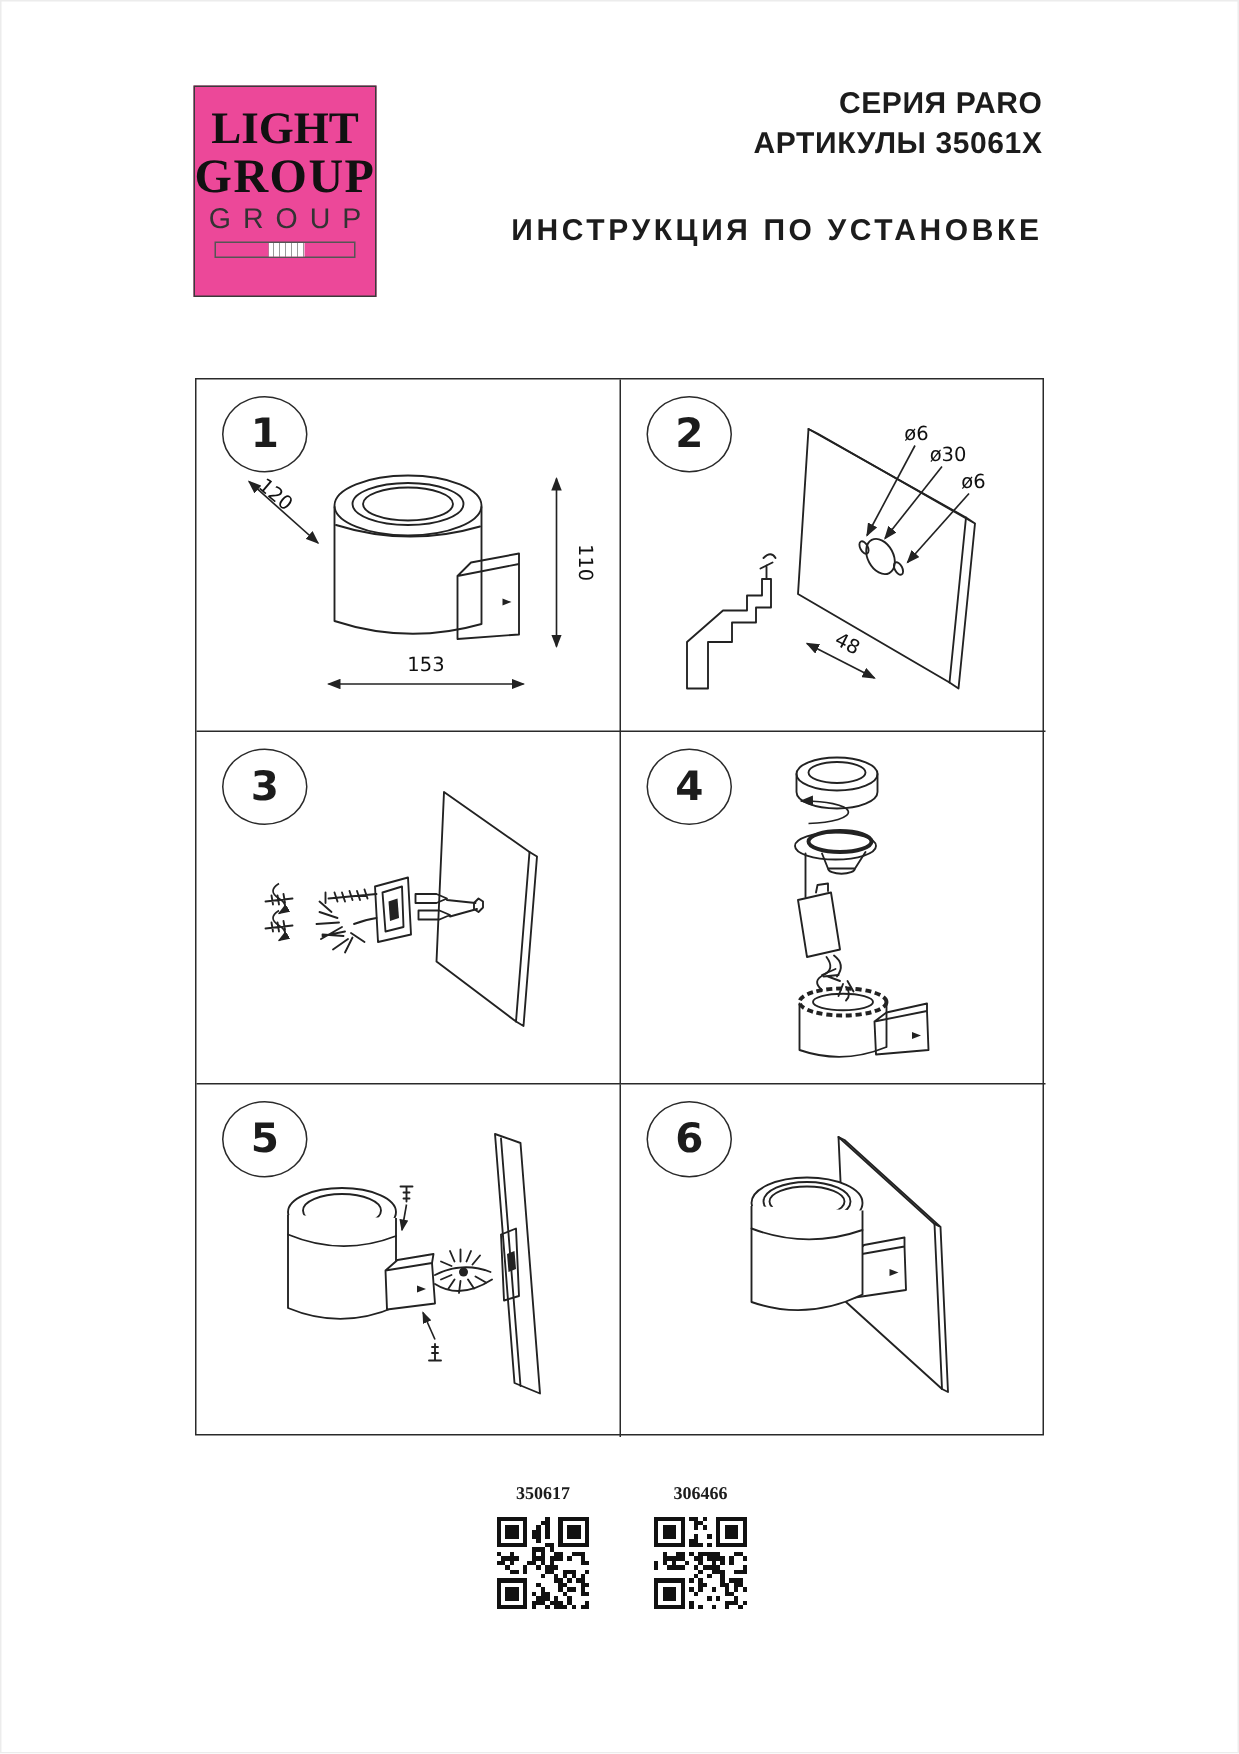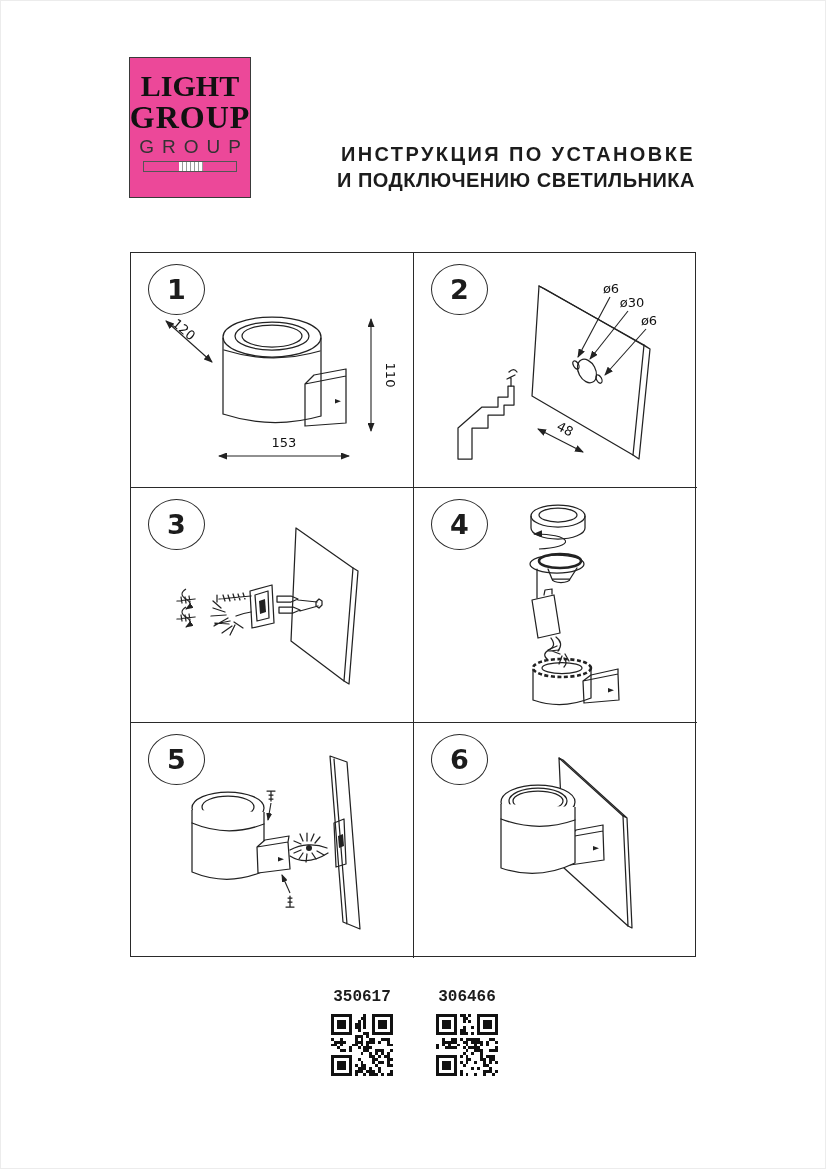--- a/index.html
+++ b/index.html
@@ -38,44 +38,45 @@
   .cell svg{position:absolute;left:0;top:0;}
   .cell svg *{vector-effect:non-scaling-stroke;}
   .draw{stroke:#222;stroke-width:1.25;fill:none;stroke-linecap:round;stroke-linejoin:round;}
   .thick{stroke:#222;stroke-width:2.6;fill:none;}
   .dim{font-family:"DejaVu Sans",sans-serif;font-size:13px;fill:#111;stroke:none;}
   .dimline{stroke:#222;stroke-width:1.1;fill:none;}
   .whitefill{fill:#fff;stroke:#222;stroke-width:1.25;stroke-linejoin:round;}
   .ink{fill:#222;stroke:none;}
   
   .product{position:absolute;top:988px;width:64px;text-align:center;}
-  .product .code{font-family:Liberation Mono, monospace;font-size:16px;font-weight:700;color:#1c1c1c;margin-bottom:8px;}
+  .product .code{font-family:Liberation Serif, serif;font-size:12px;font-weight:700;color:#1c1c1c;margin-bottom:8px;}
   .qr{display:block;margin:0 auto;}
 </style>
 </head>
 <body>
 
 <div class="page">
 
   <div class="logo">
     <div class="l1">LIGHT</div>
     <div class="l2">GROUP</div>
     <div class="l3">GROUP</div>
     <div class="flag">
       <div class="fg"></div>
       <div class="fw"></div>
       <div class="fr"></div>
     </div>
   </div>
 
   <div class="titles">
+    <div>СЕРИЯ PARO</div>
+    <div>АРТИКУЛЫ 35061X</div>
   </div>
   <div class="instr">
     <div class="i1">ИНСТРУКЦИЯ ПО УСТАНОВКЕ</div>
-    <div class="i2">И ПОДКЛЮЧЕНИЮ СВЕТИЛЬНИКА</div>
   </div>
 
   <div class="grid">
 
     <div class="cell br bb">
       <div class="badge">
           <span>1</span>
         </div>
       <svg width="283" height="235" viewBox="0 0 283 235">
         <defs>

